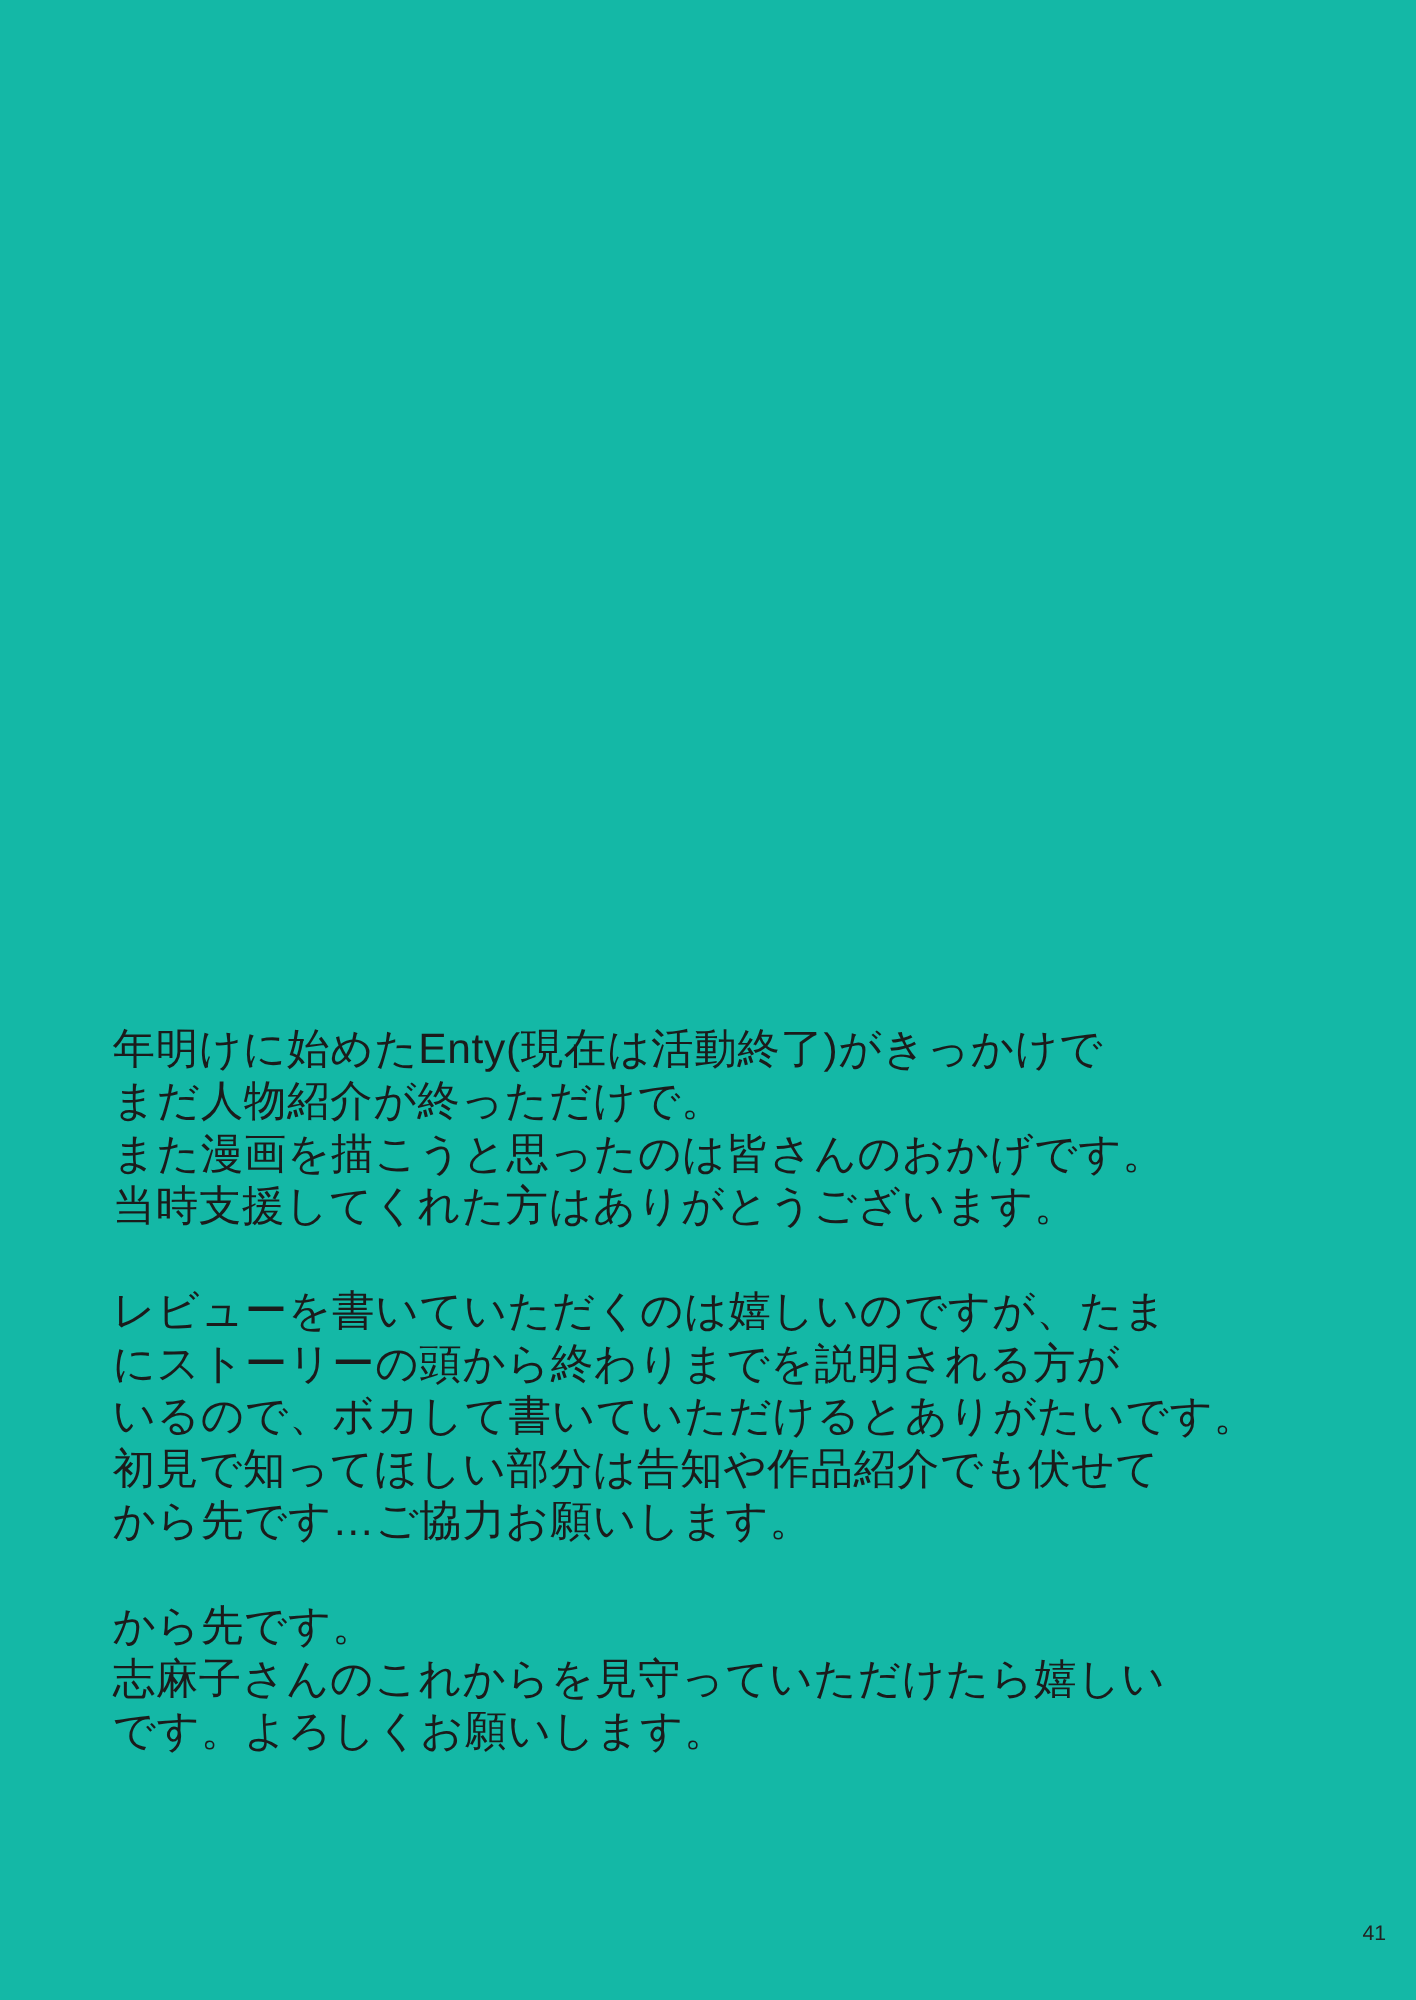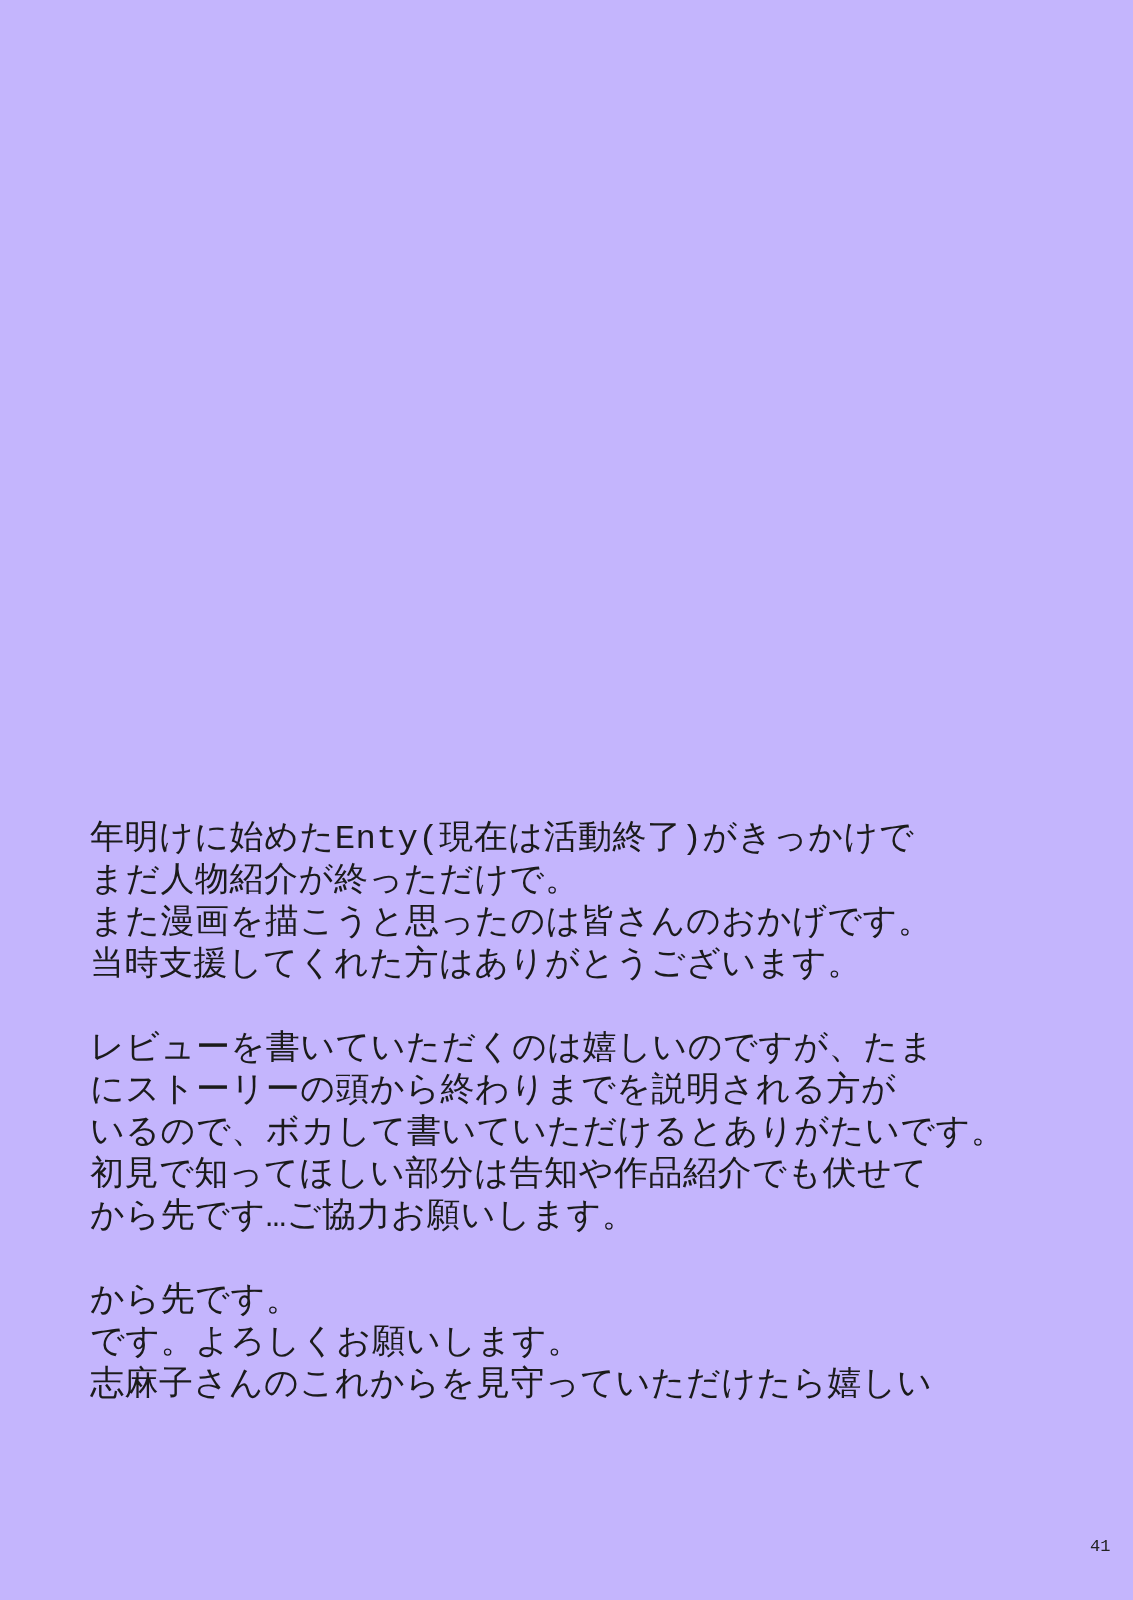--- a/index.html
+++ b/index.html
@@ -10,22 +10,21 @@
     width: 1133px;
     height: 1600px;
     position: relative;
     background: #ffffff;
     font-family: "Liberation Sans", sans-serif;
     overflow: hidden;
   }
   .page {
     position: absolute;
     inset: 0;
-    background: #c4b5fd;
-    font-family: Liberation Mono, monospace;
+    background: #14b8a6;
   }
   .text-block {
     position: absolute;
     left: 90px;
     top: 818px;
     width: 980px;
     color: #1b1b1b;
     font-size: 34px;
     line-height: 42px;
     letter-spacing: 0.5px;
@@ -67,21 +66,21 @@
     <p>
       <span class="line">レビューを書いていただくのは嬉しいのですが、たま</span>
       <span class="line">にストーリーの頭から終わりまでを説明される方が</span>
       <span class="line">いるので、ボカして書いていただけるとありがたいです。</span>
       <span class="line">初見で知ってほしい部分は告知や作品紹介でも伏せて</span>
       <span class="line">から先です…ご協力お願いします。</span>
     </p>
 
     <p>
       <span class="line">から先です。</span>
+      <span class="line">志麻子さんのこれからを見守っていただけたら嬉しい</span>
       <span class="line">です。よろしくお願いします。</span>
-      <span class="line">志麻子さんのこれからを見守っていただけたら嬉しい</span>
     </p>
 
   </div>
 
   <div class="page-number">41</div>
 
 </div>
 
 </body></html>

